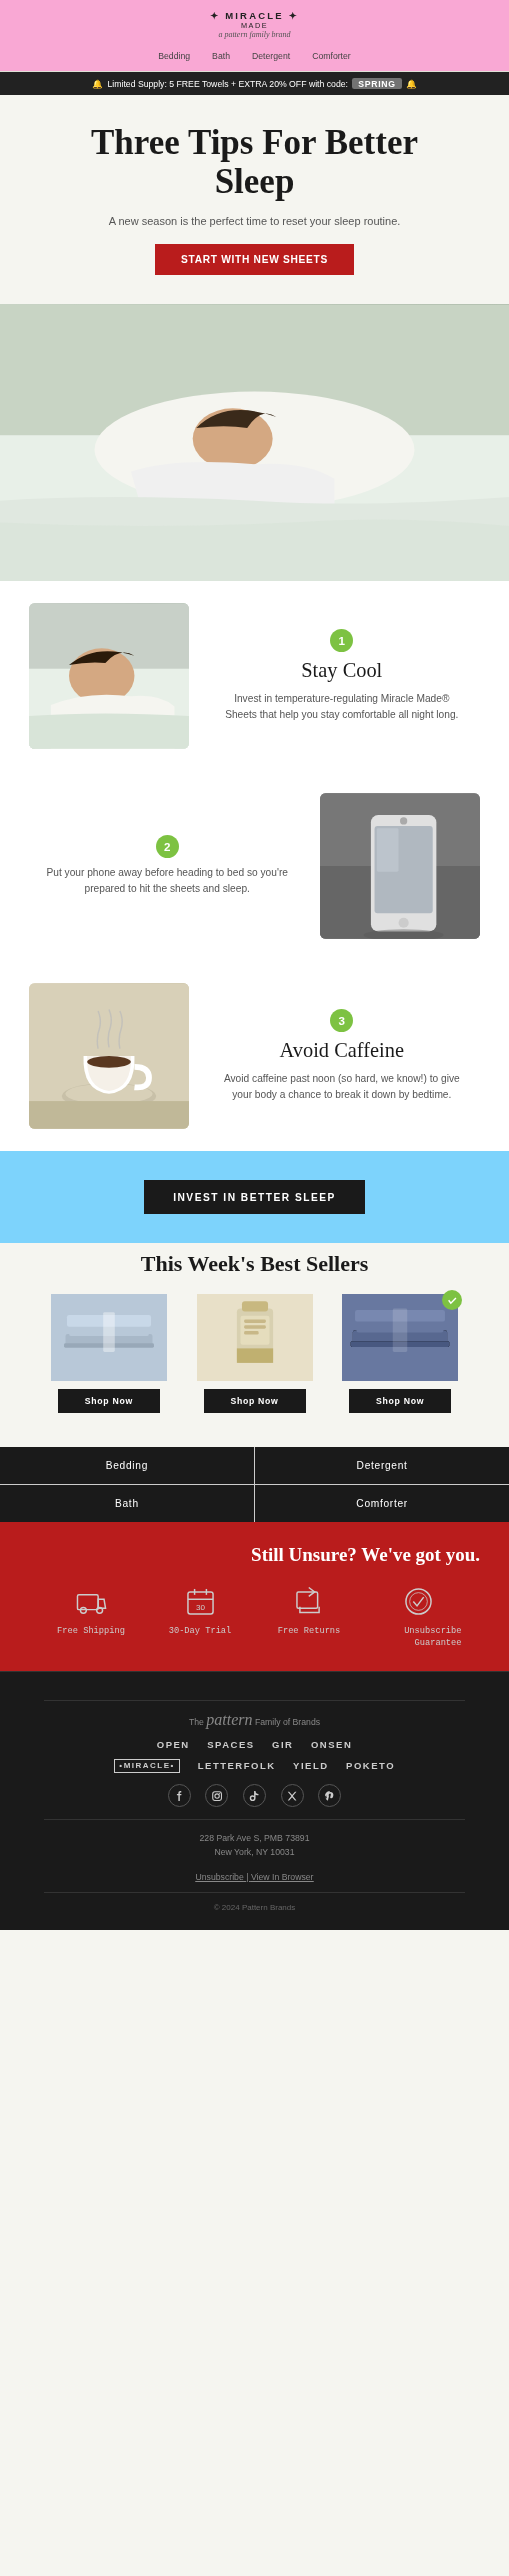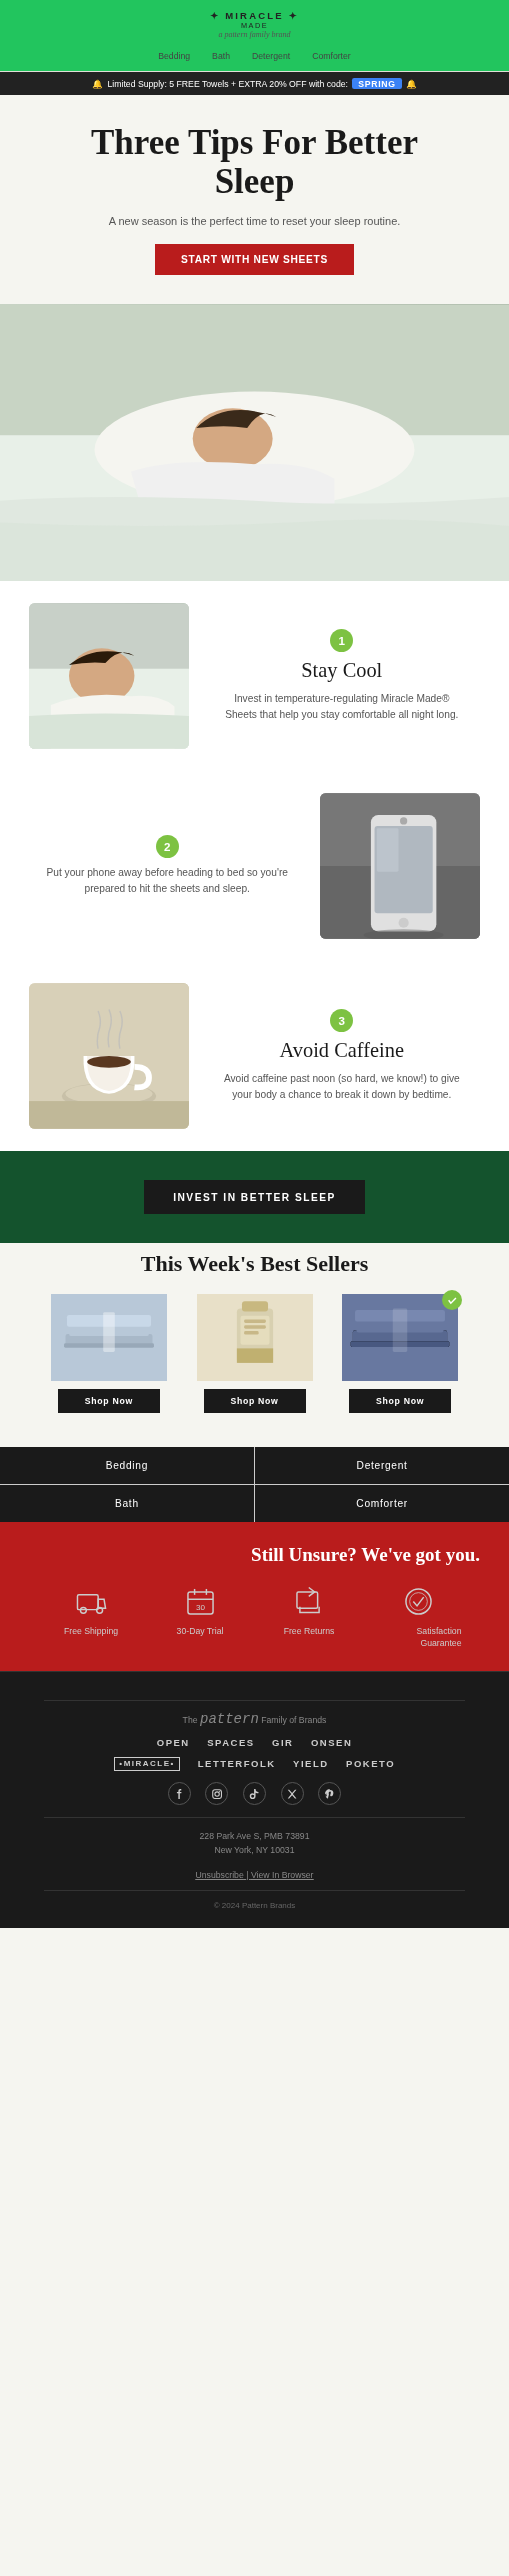--- a/index.html
+++ b/index.html
@@ -8,21 +8,21 @@
       background: #f5f5f0;
       width: 509px;
       margin: 0 auto;
     }
     .email-wrapper {
       background: #f5f5f0;
       width: 509px;
     }
     
     .header {
-      background: #22c55e;
+      background: #f9a8d4;
       padding: 10.2px 14.6px 5.8px;
       border-bottom: 0.7px solid #e0e0d8;
     }
     .logo-area {
       display: flex;
       flex-direction: column;
       align-items: center;
       margin-bottom: 7.3px;
     }
     .logo-miracle {
@@ -63,21 +63,21 @@
       text-align: center;
       font-family: Arial, sans-serif;
       font-size: 8.7px;
       padding: 5.8px 14.6px;
       display: flex;
       align-items: center;
       justify-content: center;
       gap: 4.4px;
     }
     .promo-bar .promo-code {
-      background: #3b82f6;
+      background: #737373;
       color: #fff;
       font-weight: bold;
       padding: 0.7px 5.8px;
       border-radius: 2.2px;
       font-size: 8.7px;
       letter-spacing: 0.7px;
     }
     
     .hero-section {
       background: #f5f5f0;
@@ -199,21 +199,21 @@
       font-weight: normal;
     }
     .tip-text {
       font-family: Arial, sans-serif;
       font-size: 10.2px;
       color: #555;
       line-height: 1.6;
     }
     
     .invest-section {
-      background: #14532d;
+      background: #7dd3fc;
       text-align: center;
       padding: 29px 4px;
     }
     .invest-button {
       display: inline-block;
       background: #1a1a1a;
       color: #fff;
       font-family: Arial, sans-serif;
       font-size: 10.2px;
       font-weight: bold;
@@ -335,42 +335,42 @@
     }
     .help-icon {
       width: 35px;
       height: 35px;
       display: flex;
       align-items: center;
       justify-content: center;
       font-size: 20.4px;
     }
     .help-label {
-      font-family: Liberation Sans, sans-serif;
+      font-family: Liberation Mono, monospace;
       font-size: 8.7px;
       color: #ccc;
       line-height: 1.4;
     }
     
     .footer-section {
       background: #1a1a1a;
       text-align: center;
       padding: 17.5px 14.6px;
       border-top: 0.7px solid #333;
     }
     .footer-pattern-label {
       color: #888;
       font-family: Arial, sans-serif;
       font-size: 8.7px;
       margin-bottom: 10.2px;
     }
     .footer-pattern-script {
       font-style: italic;
-      font-family: Liberation Mono, monospace;
-      font-size: 14px;
+      font-family: Liberation Serif, serif;
+      font-size: 16px;
     }
     .brand-row {
       display: flex;
       justify-content: center;
       align-items: center;
       gap: 17.5px;
       margin-bottom: 8.7px;
     }
     .brand-name {
       color: #ccc;
@@ -688,21 +688,21 @@
       </div>
 
       <div class="help-feature">
         <div class="help-icon">
           <svg width="31" height="31" viewBox="0 0 42 42">
             <circle cx="21" cy="21" r="17" fill="none" stroke="#ccc" stroke-width="2"></circle>
             <circle cx="21" cy="21" r="12" fill="none" stroke="#ccc" stroke-width="1"></circle>
             <polyline points="14,21 19,27 28,15" fill="none" stroke="#ccc" stroke-width="2"></polyline>
           </svg>
         </div>
-        <span class="help-label">Satisfaction Guarantee</span>
+        <span class="help-label">Unsubscribe Guarantee</span>
       </div>
 
     </div>
   </div>
 
   <div class="footer-section">
     <hr class="divider-line">
 
     <p class="footer-pattern-label">
       <span>The</span>

